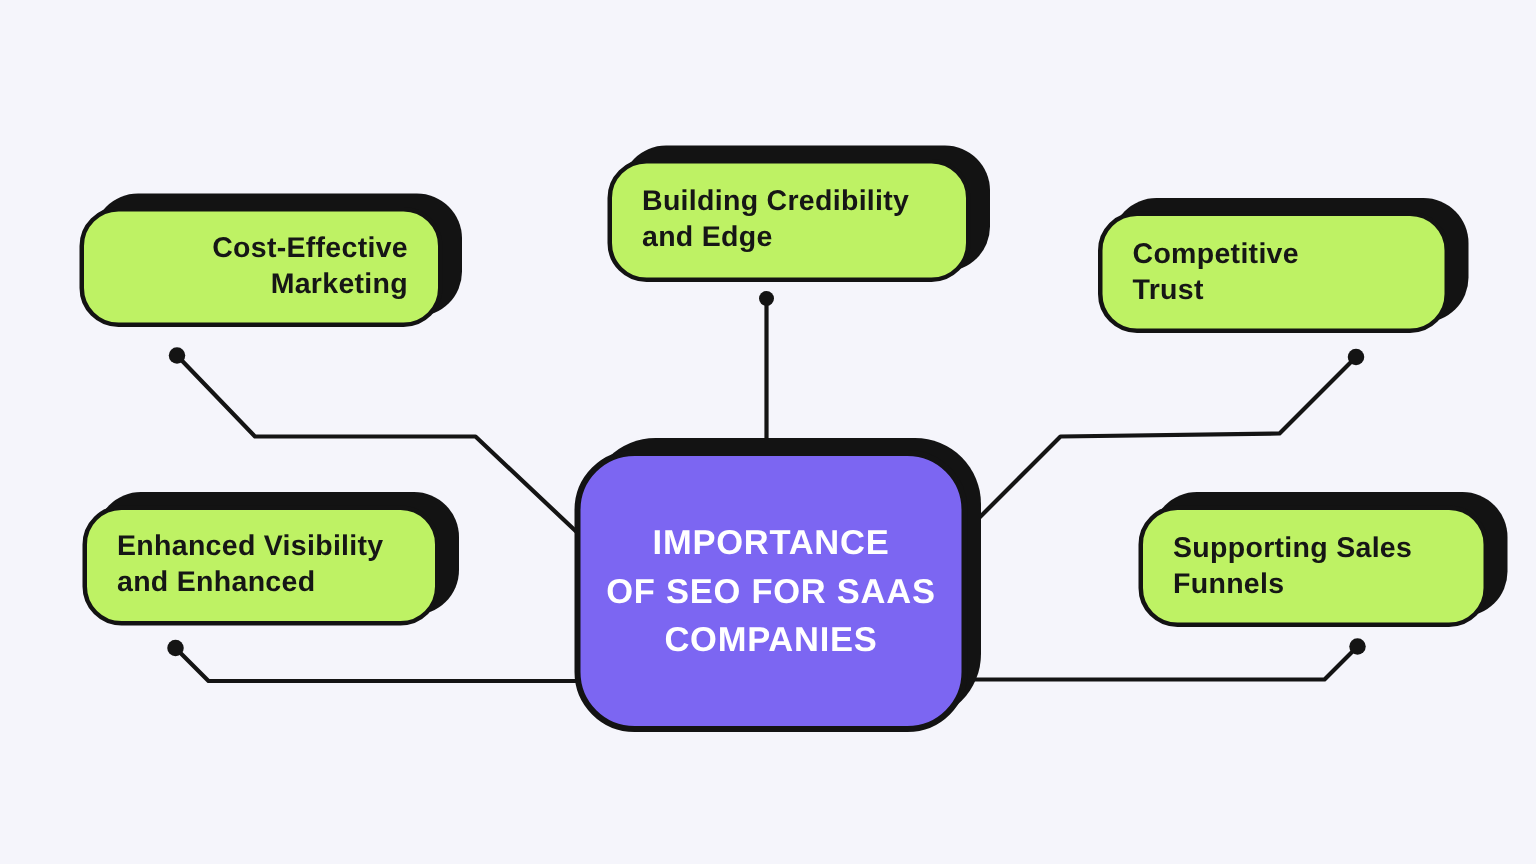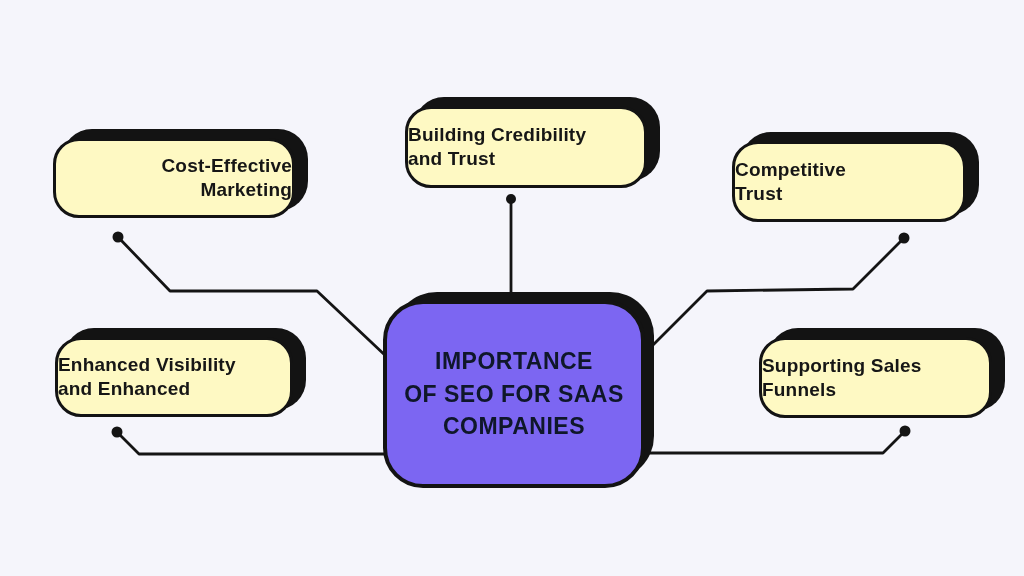--- a/index.html
+++ b/index.html
@@ -27,27 +27,27 @@
   }
   .node .backdrop {
     position: absolute;
     top: -9px; right: -13px; bottom: 7px; left: 9px;
     background: #131313;
     border-radius: 30px;
   }
   .node .face {
     position: absolute;
     inset: 0;
-    background: #fef9c3;
+    background: #bef264;
     border: 3px solid #131313;
     border-radius: 26px;
     display: flex;
     flex-direction: column;
     justify-content: center;
-    padding: 0 0;
+    padding: 0 20px;
     box-sizing: border-box;
   }
   .node .face span {
     display: block;
     font-size: 19px;
     font-weight: 600;
     line-height: 1.26;
     letter-spacing: 0.2px;
     color: #161616;
   }
@@ -75,21 +75,21 @@
     border: 4px solid #131313;
     border-radius: 40px;
     display: flex;
     flex-direction: column;
     justify-content: center;
     align-items: center;
     box-sizing: border-box;
   }
   .central .face span {
     display: block;
-    color: #0f172a;
+    color: #ffffff;
     font-size: 23px;
     font-weight: 800;
     line-height: 1.42;
     letter-spacing: 0.5px;
     text-align: center;
     text-transform: uppercase;
   }
 </style>
 </head>
 <body>
@@ -114,21 +114,21 @@
     <div class="face">
       <span>Cost-Effective</span>
       <span>Marketing</span>
     </div>
   </div>
 
   <div class="node n2">
     <div class="backdrop"></div>
     <div class="face">
       <span>Building Credibility</span>
-      <span>and Trust</span>
+      <span>and Edge</span>
     </div>
   </div>
 
   <div class="node n3">
     <div class="backdrop"></div>
     <div class="face">
       <span>Competitive</span>
       <span>Trust</span>
     </div>
   </div>

